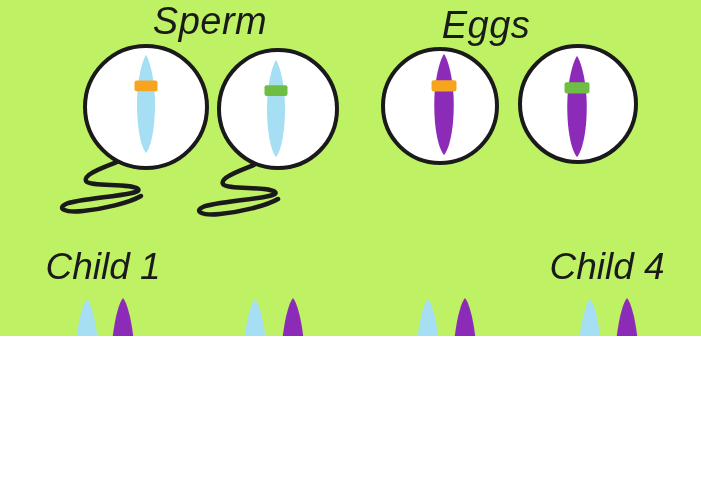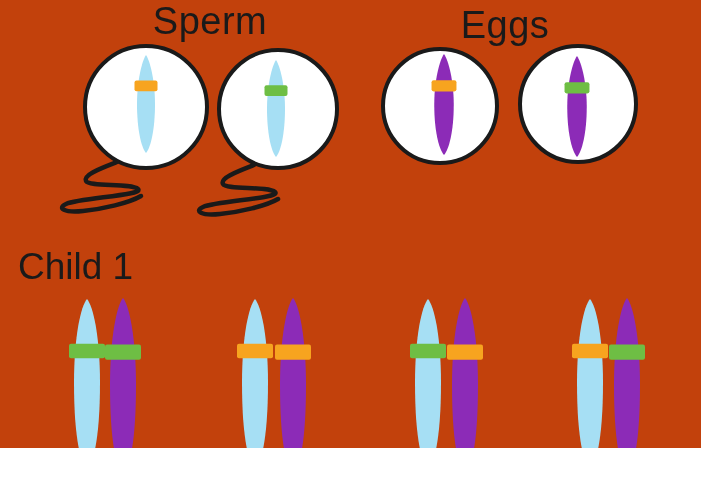--- a/index.html
+++ b/index.html
@@ -1,22 +1,23 @@
 <!DOCTYPE html>
 <html><head>
 <meta charset="utf-8">
 <style>
   html, body { margin: 0; padding: 0; background: #ffffff; }
   #canvas {
     position: relative;
-    width: 701px; height: 448px;
-    background: #c2410c;
+    width: 701px; height: 336px;
+    background: #bef264;
     overflow: hidden;
     font-family: "Liberation Sans", sans-serif;
     color: #111111;
+    font-style: italic;
   }
   .section-title {
     position: absolute;
     width: 170px;
     text-align: center;
     font-size: 38px;
     line-height: 1;
     color: #1a1a1a;
     letter-spacing: 0.5px;
   }
@@ -25,42 +26,42 @@
     border: 4px solid #1a1a1a;
     border-radius: 50%;
     box-sizing: border-box;
     background: #ffffff;
   }
   .chrom { position: absolute; z-index: 2; }
   .tails-svg { position: absolute; left: 0; top: 0; z-index: 1; }
   .child-label {
     position: absolute;
     width: 170px;
-    text-align: left;
+    text-align: center;
     font-size: 37px;
     line-height: 1;
     color: #1a1a1a;
   }
   #bottom-bar {
     position: absolute;
     left: 0; top: 472px;
     width: 701px; height: 8px;
     background: rgba(241,241,244,0.88);
     border-top: 1px solid #d5d5d9;
     box-sizing: content-box;
     z-index: 5;
   }
 </style>
 </head>
 <body>
 
 <div id="canvas">
 
   <div class="section-title" style="left:125px; top:2px;">Sperm</div>
-  <div class="section-title" style="left:420px; top:6px;">Eggs</div>
+  <div class="section-title" style="left:401px; top:6px;">Eggs</div>
 
   <svg class="tails-svg" width="701" height="240" viewBox="0 0 701 240">
     <g fill="none" stroke="#1a1a1a" stroke-width="4.5" stroke-linecap="round" stroke-linejoin="round">
       <path d="M117 162 C 99 169, 83 175, 86 181 C 89 187, 131 183, 138 189 C 145 195, 80 198, 66 204 C 57 208, 64 213, 83 211 C 103 209, 129 203, 141 196"></path>
       <path transform="translate(137,3)" d="M117 162 C 99 169, 83 175, 86 181 C 89 187, 131 183, 138 189 C 145 195, 80 198, 66 204 C 57 208, 64 213, 83 211 C 103 209, 129 203, 141 196"></path>
     </g>
   </svg>
 
   <div class="cell-circle" style="left:83px; top:44px; width:126px; height:126px;"></div>
   <svg class="chrom" style="left:134px; top:53px;" width="24" height="102" viewBox="0 0 24 104" preserveAspectRatio="none">
@@ -107,20 +108,21 @@
 
   <svg class="chrom" style="left:410px; top:297px;" width="36" height="175" viewBox="0 0 36 180" preserveAspectRatio="none">
     <path d="M18 2 C 24 9, 31 40, 31 88 C 31 138, 26 168, 18 178 C 10 168, 5 138, 5 88 C 5 40, 12 9, 18 2 Z" fill="#A6DFF4"></path>
     <rect x="0" y="48" width="36" height="15" rx="2" fill="#6EBE44"></rect>
   </svg>
   <svg class="chrom" style="left:447px; top:296px;" width="36" height="182" viewBox="0 0 36 180" preserveAspectRatio="none">
     <path d="M18 2 C 24 9, 31 40, 31 88 C 31 138, 26 168, 18 178 C 10 168, 5 138, 5 88 C 5 40, 12 9, 18 2 Z" fill="#8C2BB7"></path>
     <rect x="0" y="48" width="36" height="15" rx="2" fill="#F7A41F"></rect>
   </svg>
 
+  <div class="child-label" style="left:522px; top:248px;">Child 4</div>
   <svg class="chrom" style="left:572px; top:297px;" width="36" height="175" viewBox="0 0 36 180" preserveAspectRatio="none">
     <path d="M18 2 C 24 9, 31 40, 31 88 C 31 138, 26 168, 18 178 C 10 168, 5 138, 5 88 C 5 40, 12 9, 18 2 Z" fill="#A6DFF4"></path>
     <rect x="0" y="48" width="36" height="15" rx="2" fill="#F7A41F"></rect>
   </svg>
   <svg class="chrom" style="left:609px; top:296px;" width="36" height="182" viewBox="0 0 36 180" preserveAspectRatio="none">
     <path d="M18 2 C 24 9, 31 40, 31 88 C 31 138, 26 168, 18 178 C 10 168, 5 138, 5 88 C 5 40, 12 9, 18 2 Z" fill="#8C2BB7"></path>
     <rect x="0" y="48" width="36" height="15" rx="2" fill="#6EBE44"></rect>
   </svg>
 
   <div id="bottom-bar"></div>

